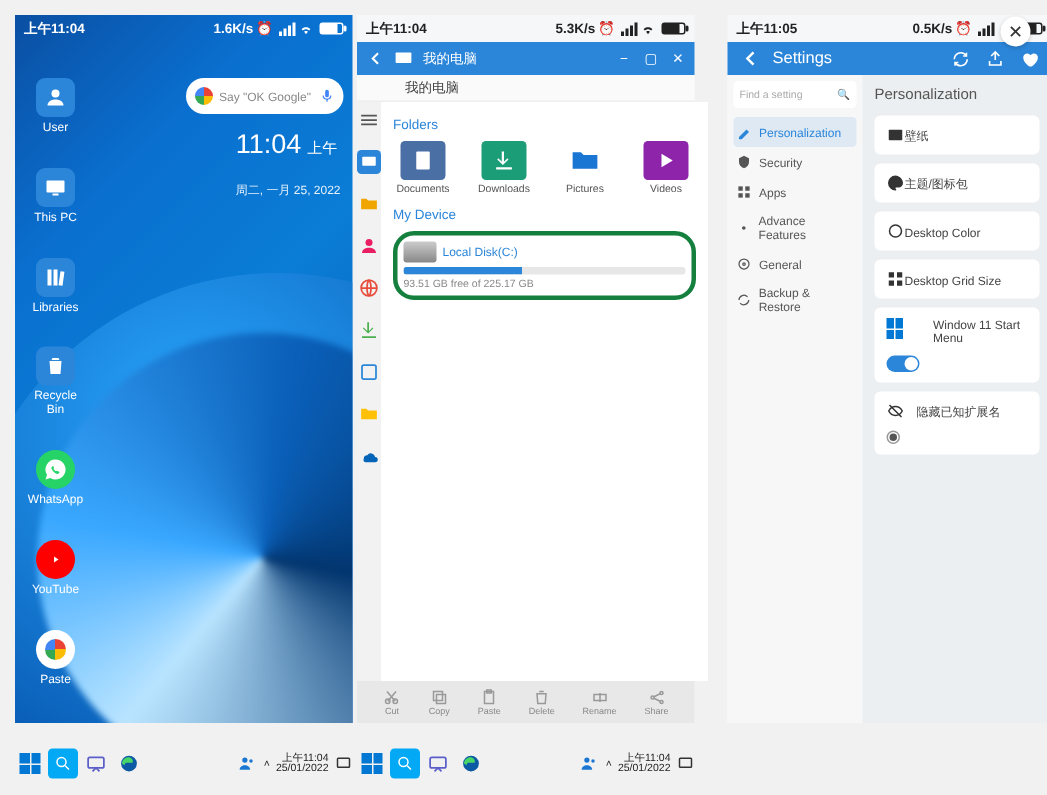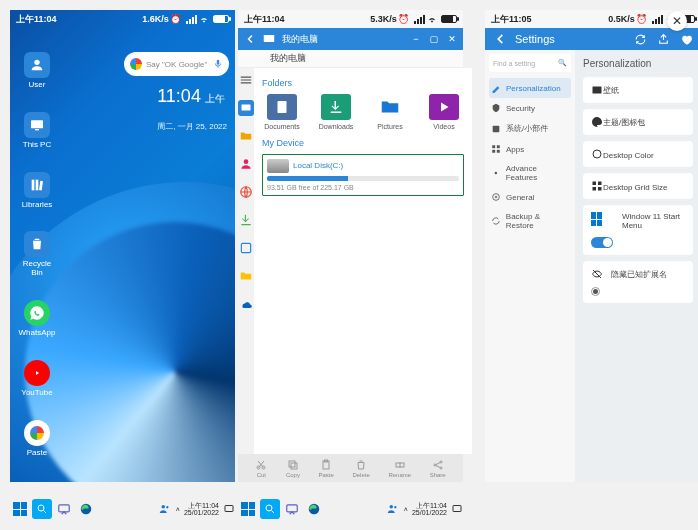--- a/index.html
+++ b/index.html
@@ -55,21 +55,21 @@
   .p2 .path{height:18px;font-size:9px;color:#444;display:flex;align-items:center;padding-left:32px;background:#fafafa;border-bottom:1px solid #eee}
   .p2 .body{display:flex;height:calc(100% - 18px - 22px - 18px - 28px)}
   .rail{width:26px;background:#f2f2f2;display:flex;flex-direction:column;align-items:center;gap:12px;padding-top:4px}
   .rail .ri{width:16px;height:16px;border-radius:3px;display:flex;align-items:center;justify-content:center}
   .main{flex:1;padding:6px 8px;background:#fff;font-size:9px;color:#333}
   .sect{color:#2b86d9;font-size:9px;margin:4px 0 6px}
   .frow{display:flex;gap:14px;margin-bottom:8px}
   .fitem{display:flex;flex-direction:column;align-items:center;width:40px}
   .fitem .fi{width:30px;height:26px;border-radius:3px;display:flex;align-items:center;justify-content:center;color:#1976d2}
   .fitem .fl{font-size:7px;margin-top:3px;color:#555}
-  .disk{margin-top:4px;padding:4px;border:1px solid #15803d;border-radius:1px}
+  .disk{margin-top:4px;padding:4px;border:3px solid #15803d;border-radius:14px}
   .disk .dn{font-size:8px;color:#2b86d9}
   .disk .bar{height:5px;background:#e7e7e7;margin:3px 0;border-radius:2px;overflow:hidden}
   .disk .bar i{display:block;height:100%;width:42%;background:#2b86d9}
   .disk .df{font-size:7px;color:#888}
   .disk .thumb{width:22px;height:14px;background:linear-gradient(#ccc,#888);display:inline-block;vertical-align:middle;margin-right:4px;border-radius:2px}
   .btm{height:28px;background:#e8e8e8;display:flex;align-items:center;justify-content:space-around;padding:0 8px}
   .btm .bb{display:flex;flex-direction:column;align-items:center;font-size:6px;color:#888;gap:1px}
 
   
   .p3 .hdr3{height:22px;background:#2b86d9;display:flex;align-items:center;gap:8px;padding:0 8px;color:#fff;font-size:11px}
@@ -441,26 +441,20 @@
             <span>Personalization</span>
           </div>
         <div class="ni">
             <svg width="10" height="10" viewBox="0 0 24 24" fill="currentColor">
               <path d="M12 2l8 4v6c0 5-3 8-8 10-5-2-8-5-8-10V6z"></path>
             </svg>
             <span>Security</span>
           </div>
         <div class="ni">
             <svg width="10" height="10" viewBox="0 0 24 24" fill="currentColor">
-              <rect x="4" y="4" width="16" height="16" rx="2"></rect>
-            </svg>
-            <span>系统/小部件</span>
-          </div>
-        <div class="ni">
-            <svg width="10" height="10" viewBox="0 0 24 24" fill="currentColor">
               <rect x="3" y="3" width="7" height="7"></rect>
               <rect x="14" y="3" width="7" height="7"></rect>
               <rect x="3" y="14" width="7" height="7"></rect>
               <rect x="14" y="14" width="7" height="7"></rect>
             </svg>
             <span>Apps</span>
           </div>
         <div class="ni">
             <svg width="10" height="10" viewBox="0 0 24 24" fill="currentColor">
               <circle cx="12" cy="12" r="3"></circle>

